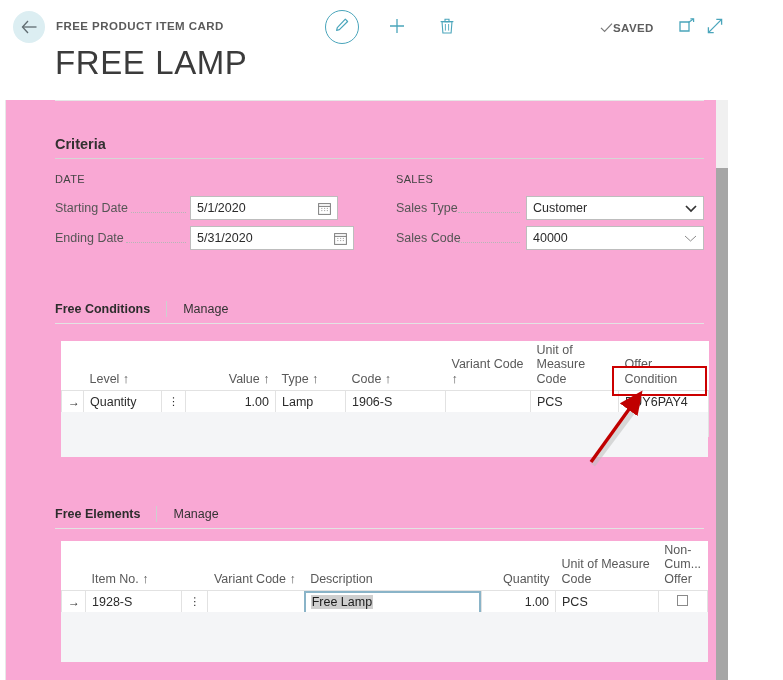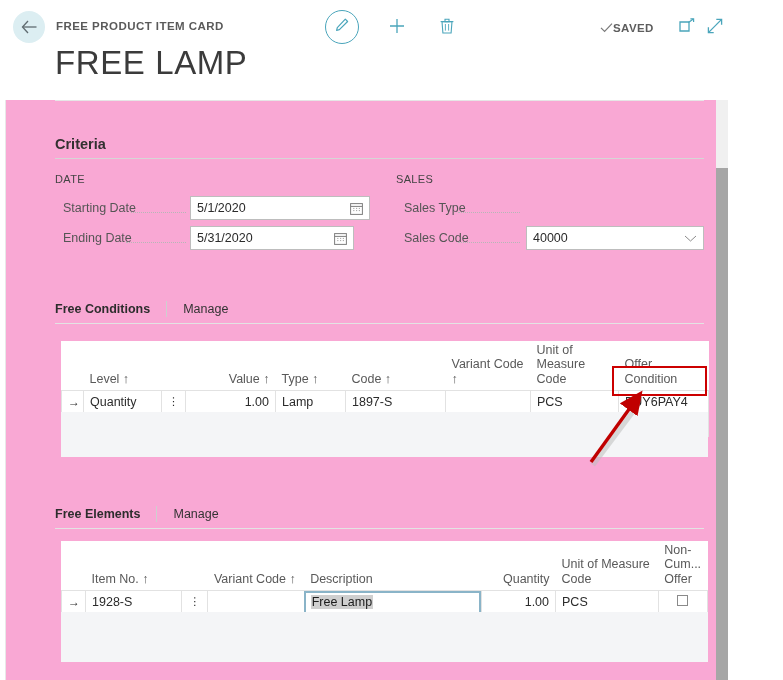--- a/index.html
+++ b/index.html
@@ -95,21 +95,20 @@
   .sub-label {
     position: absolute;
     font-size: 11px; color: #444; letter-spacing: .35px;
   }
 
   
   .fld-label {
     position: absolute;
     font-size: 12.5px; color: #555;
     white-space: nowrap;
-    margin-left: 8px;
   }
   .dots {
     position: absolute;
     height: 12px;
     border-bottom: 1px dotted #b7b7b7;
   }
   .fld-box {
     position: absolute;
     height: 24px;
     border: 1px solid #bdbdbd;
@@ -298,21 +297,21 @@
     <div class="divider-top"></div>
 
     <div class="group-title" style="top:36px;">Criteria</div>
     <div class="group-rule" style="top:58px;"></div>
 
     <div class="sub-label" style="left:49px; top:73px;">DATE</div>
     <div class="sub-label" style="left:390px; top:73px;">SALES</div>
 
     <div class="fld-label" style="left:49px; top:101px;">Starting Date</div>
     <div class="dots" style="left:125px; top:101px; width:55px;"></div>
-    <div class="fld-box" style="left:184px; top:96px; width:180px;gap:16px;">
+    <div class="fld-box" style="left:184px; top:96px; width:148px;gap:16px;">
       <span class="val">5/1/2020</span>
       <span class="afx">
         <svg width="13" height="13" viewBox="0 0 13 13">
           <rect x="0.6" y="1.6" width="11.8" height="10.8" fill="none" stroke="#7e7e7e" stroke-width="1"></rect>
           <path d="M0.6 4.4 H12.4" stroke="#7e7e7e" stroke-width="1"></path>
           <path d="M3.2 6.4 H4.4 M6 6.4 H7.2 M8.8 6.4 H10 M3.2 8.6 H4.4 M6 8.6 H7.2 M8.8 8.6 H10" stroke="#9a9a9a" stroke-width="0.9"></path>
         </svg>
       </span>
     </div>
 
@@ -324,20 +323,28 @@
         <svg width="13" height="13" viewBox="0 0 13 13">
           <rect x="0.6" y="1.6" width="11.8" height="10.8" fill="none" stroke="#7e7e7e" stroke-width="1"></rect>
           <path d="M0.6 4.4 H12.4" stroke="#7e7e7e" stroke-width="1"></path>
           <path d="M3.2 6.4 H4.4 M6 6.4 H7.2 M8.8 6.4 H10 M3.2 8.6 H4.4 M6 8.6 H7.2 M8.8 8.6 H10" stroke="#9a9a9a" stroke-width="0.9"></path>
         </svg>
       </span>
     </div>
 
     <div class="fld-label" style="left:390px; top:101px;">Sales Type</div>
     <div class="dots" style="left:452px; top:101px; width:62px;"></div>
+    <div class="fld-box" style="left:520px; top:96px; width:178px;">
+      <span class="val">Customer</span>
+      <span class="afx">
+        <svg width="12" height="9" viewBox="0 0 12 9">
+          <path d="M1 2 L6 7 L11 2" fill="none" stroke="#333" stroke-width="1.7"></path>
+        </svg>
+      </span>
+    </div>
 
     <div class="fld-label" style="left:390px; top:131px;">Sales Code</div>
     <div class="dots" style="left:452px; top:131px; width:62px;"></div>
     <div class="fld-box" style="left:520px; top:126px; width:178px;">
       <span class="val">40000</span>
       <span class="afx">
         <svg width="13" height="9" viewBox="0 0 13 9">
           <path d="M1 2 L6.5 7 L12 2" fill="none" stroke="#8b8b8b" stroke-width="1"></path>
         </svg>
       </span>
@@ -387,21 +394,21 @@
       </thead>
       <tbody>
         <tr>
           <td class="arrow-cell">→</td>
           <td>Quantity</td>
           <td class="dots-cell">
               <div class="vdots">⋮</div>
             </td>
           <td class="num">1.00</td>
           <td>Lamp</td>
-          <td>1897-S</td>
+          <td>1906-S</td>
           <td></td>
           <td>PCS</td>
           <td>BUY6PAY4</td>
         </tr>
         <tr>
           <td class="arrow-cell empty-row"></td>
           <td class="empty-row"></td>
           <td class="empty-row"></td>
           <td class="empty-row"></td>
           <td class="empty-row"></td>

